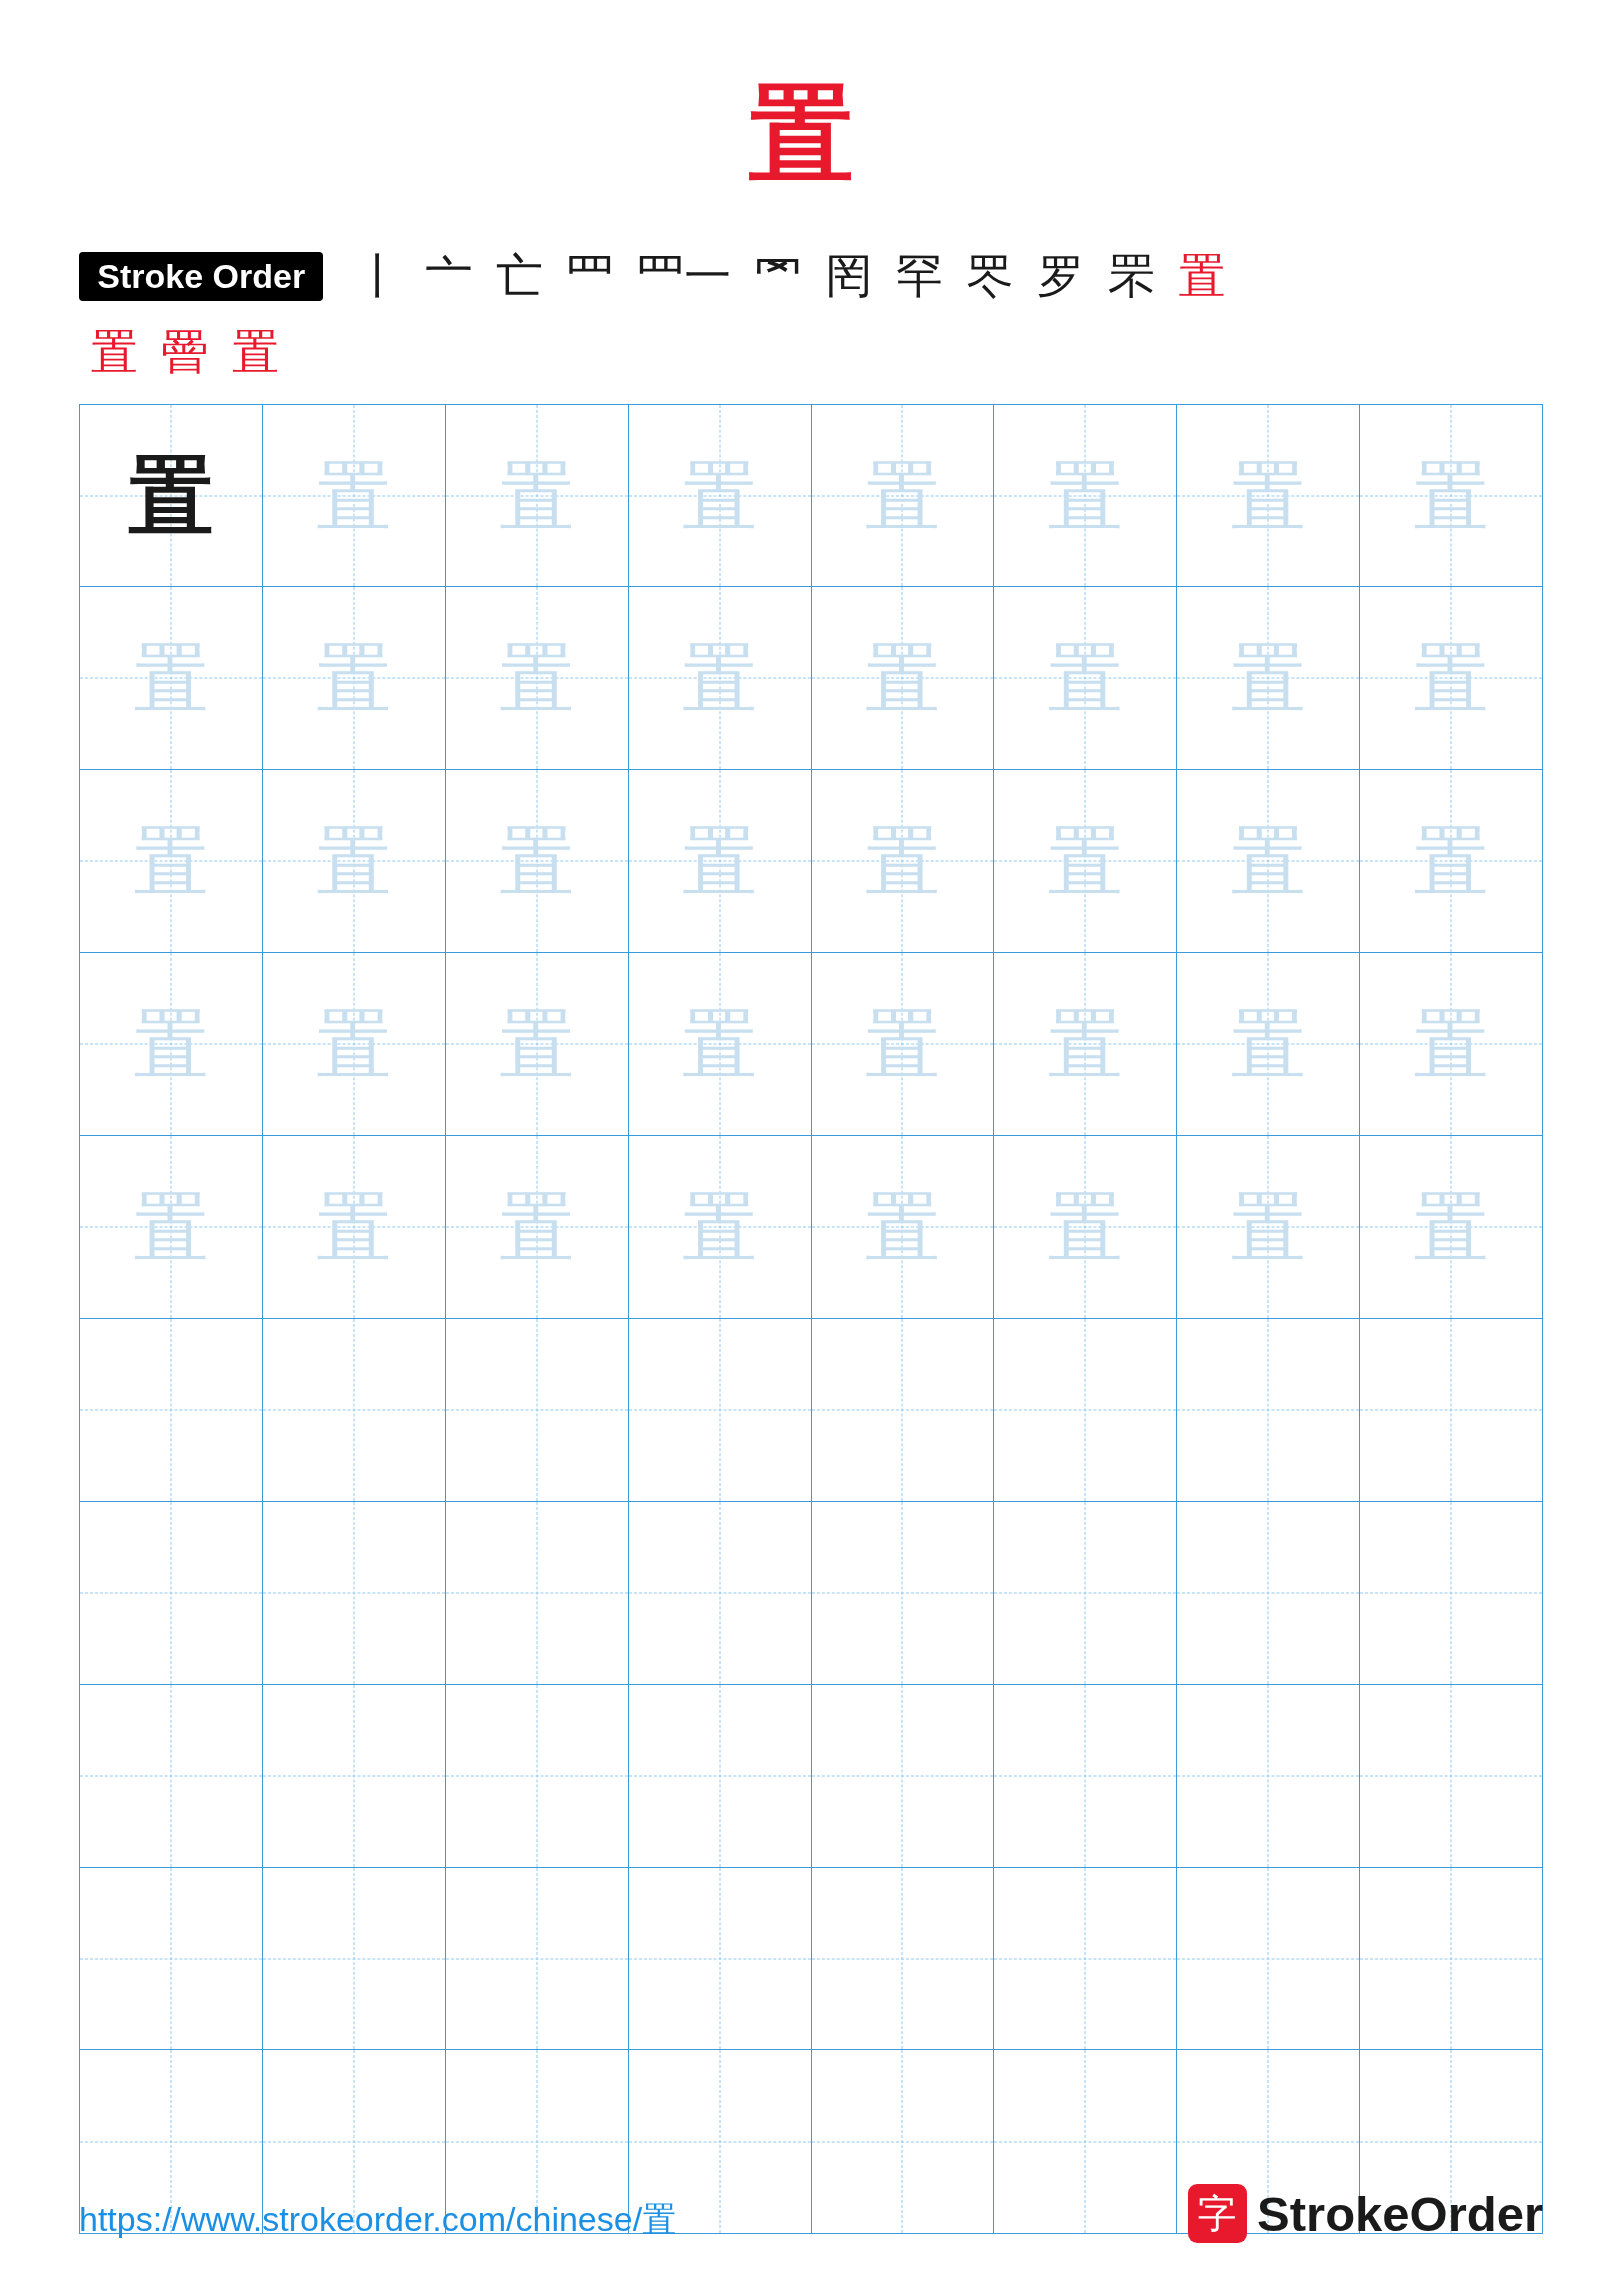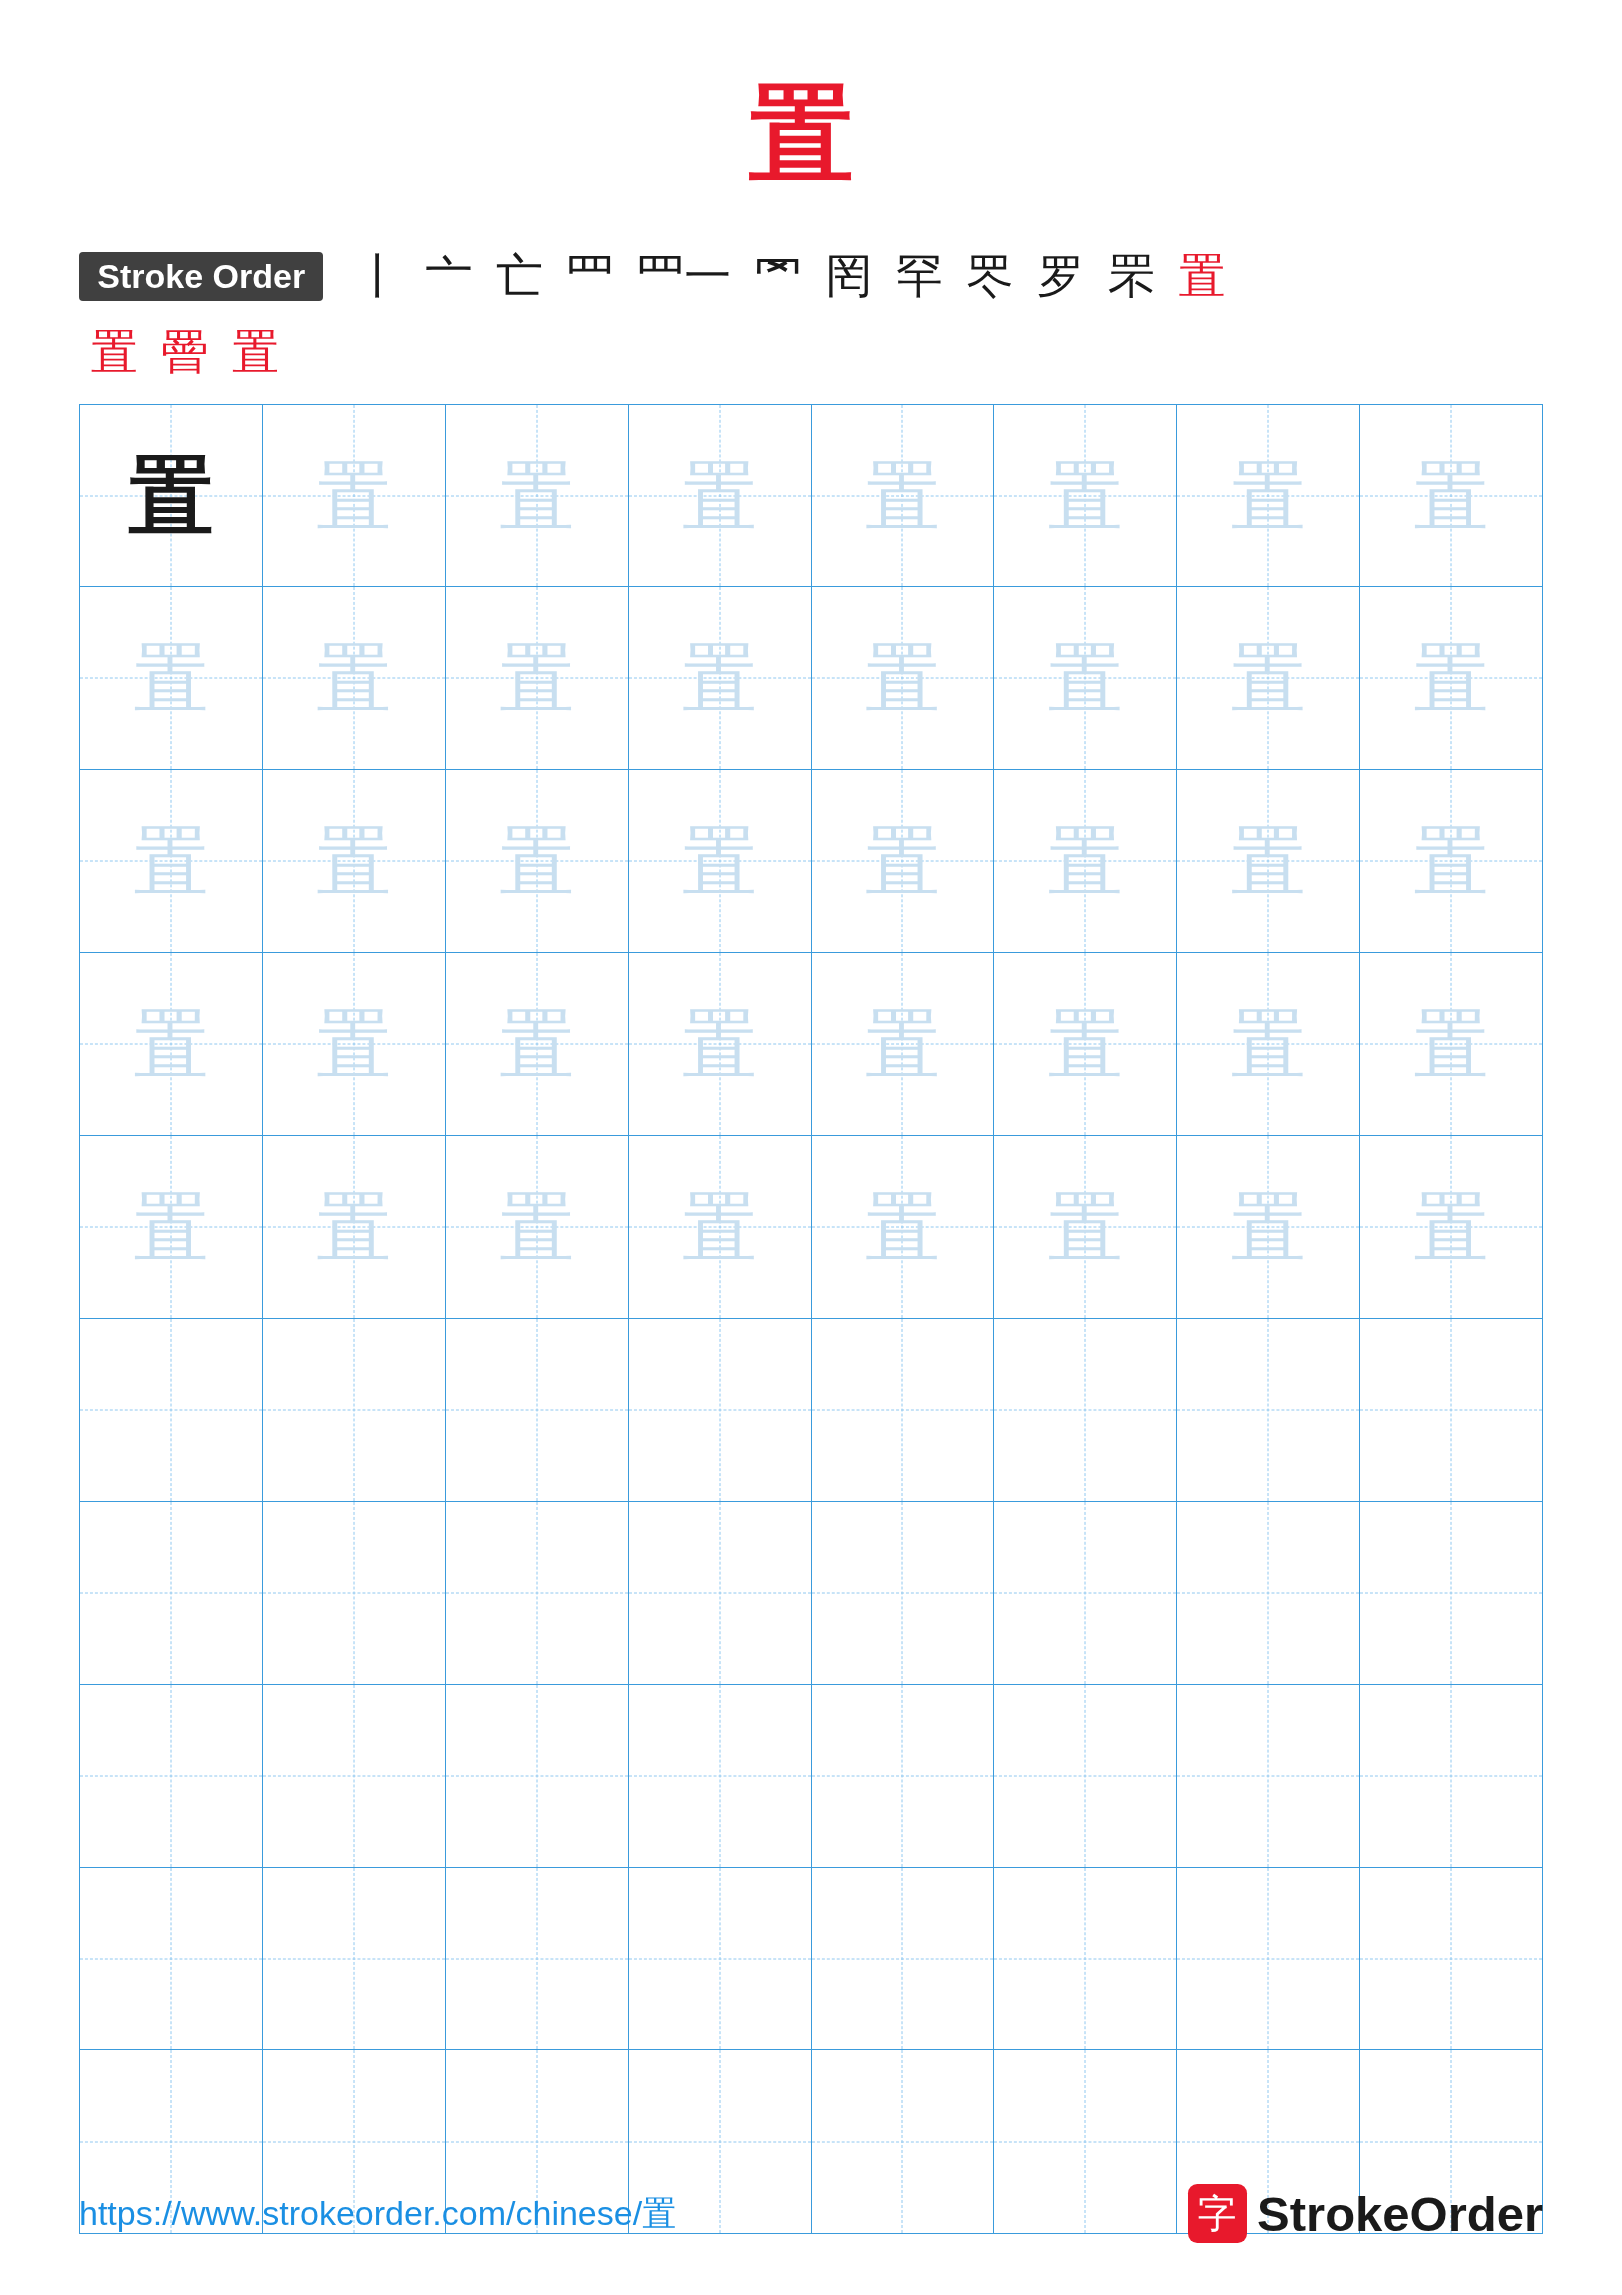--- a/index.html
+++ b/index.html
@@ -49,21 +49,21 @@
       flex-direction: column;
       margin-bottom: 19.6px;
     }
     .stroke-order-row {
       display: flex;
       align-items: center;
       flex-wrap: wrap;
       margin-bottom: 6.5px;
     }
     .stroke-order-badge {
-      background: #404040;
+      background: #000000;
       color: #fff;
       font-size: 34px;
       font-family: sans-serif;
       font-weight: bold;
       padding: 5.2px 18.3px;
       border-radius: 3.9px;
       margin-right: 19.6px;
     }
     .stroke-char {
       font-size: 47px;
@@ -149,21 +149,21 @@
       font-size: 75px;
     }
 
     
     .footer {
       position: absolute;
       bottom: 52px;
       left: 79px;
       right: 79px;
       display: flex;
-      align-items: center;
+      align-items: flex-end;
       justify-content: space-between;
     }
     .footer-url {
       font-size: 34px;
       color: #1a8fe3;
       font-family: sans-serif;
     }
     .footer-logo {
       display: flex;
       align-items: center;

